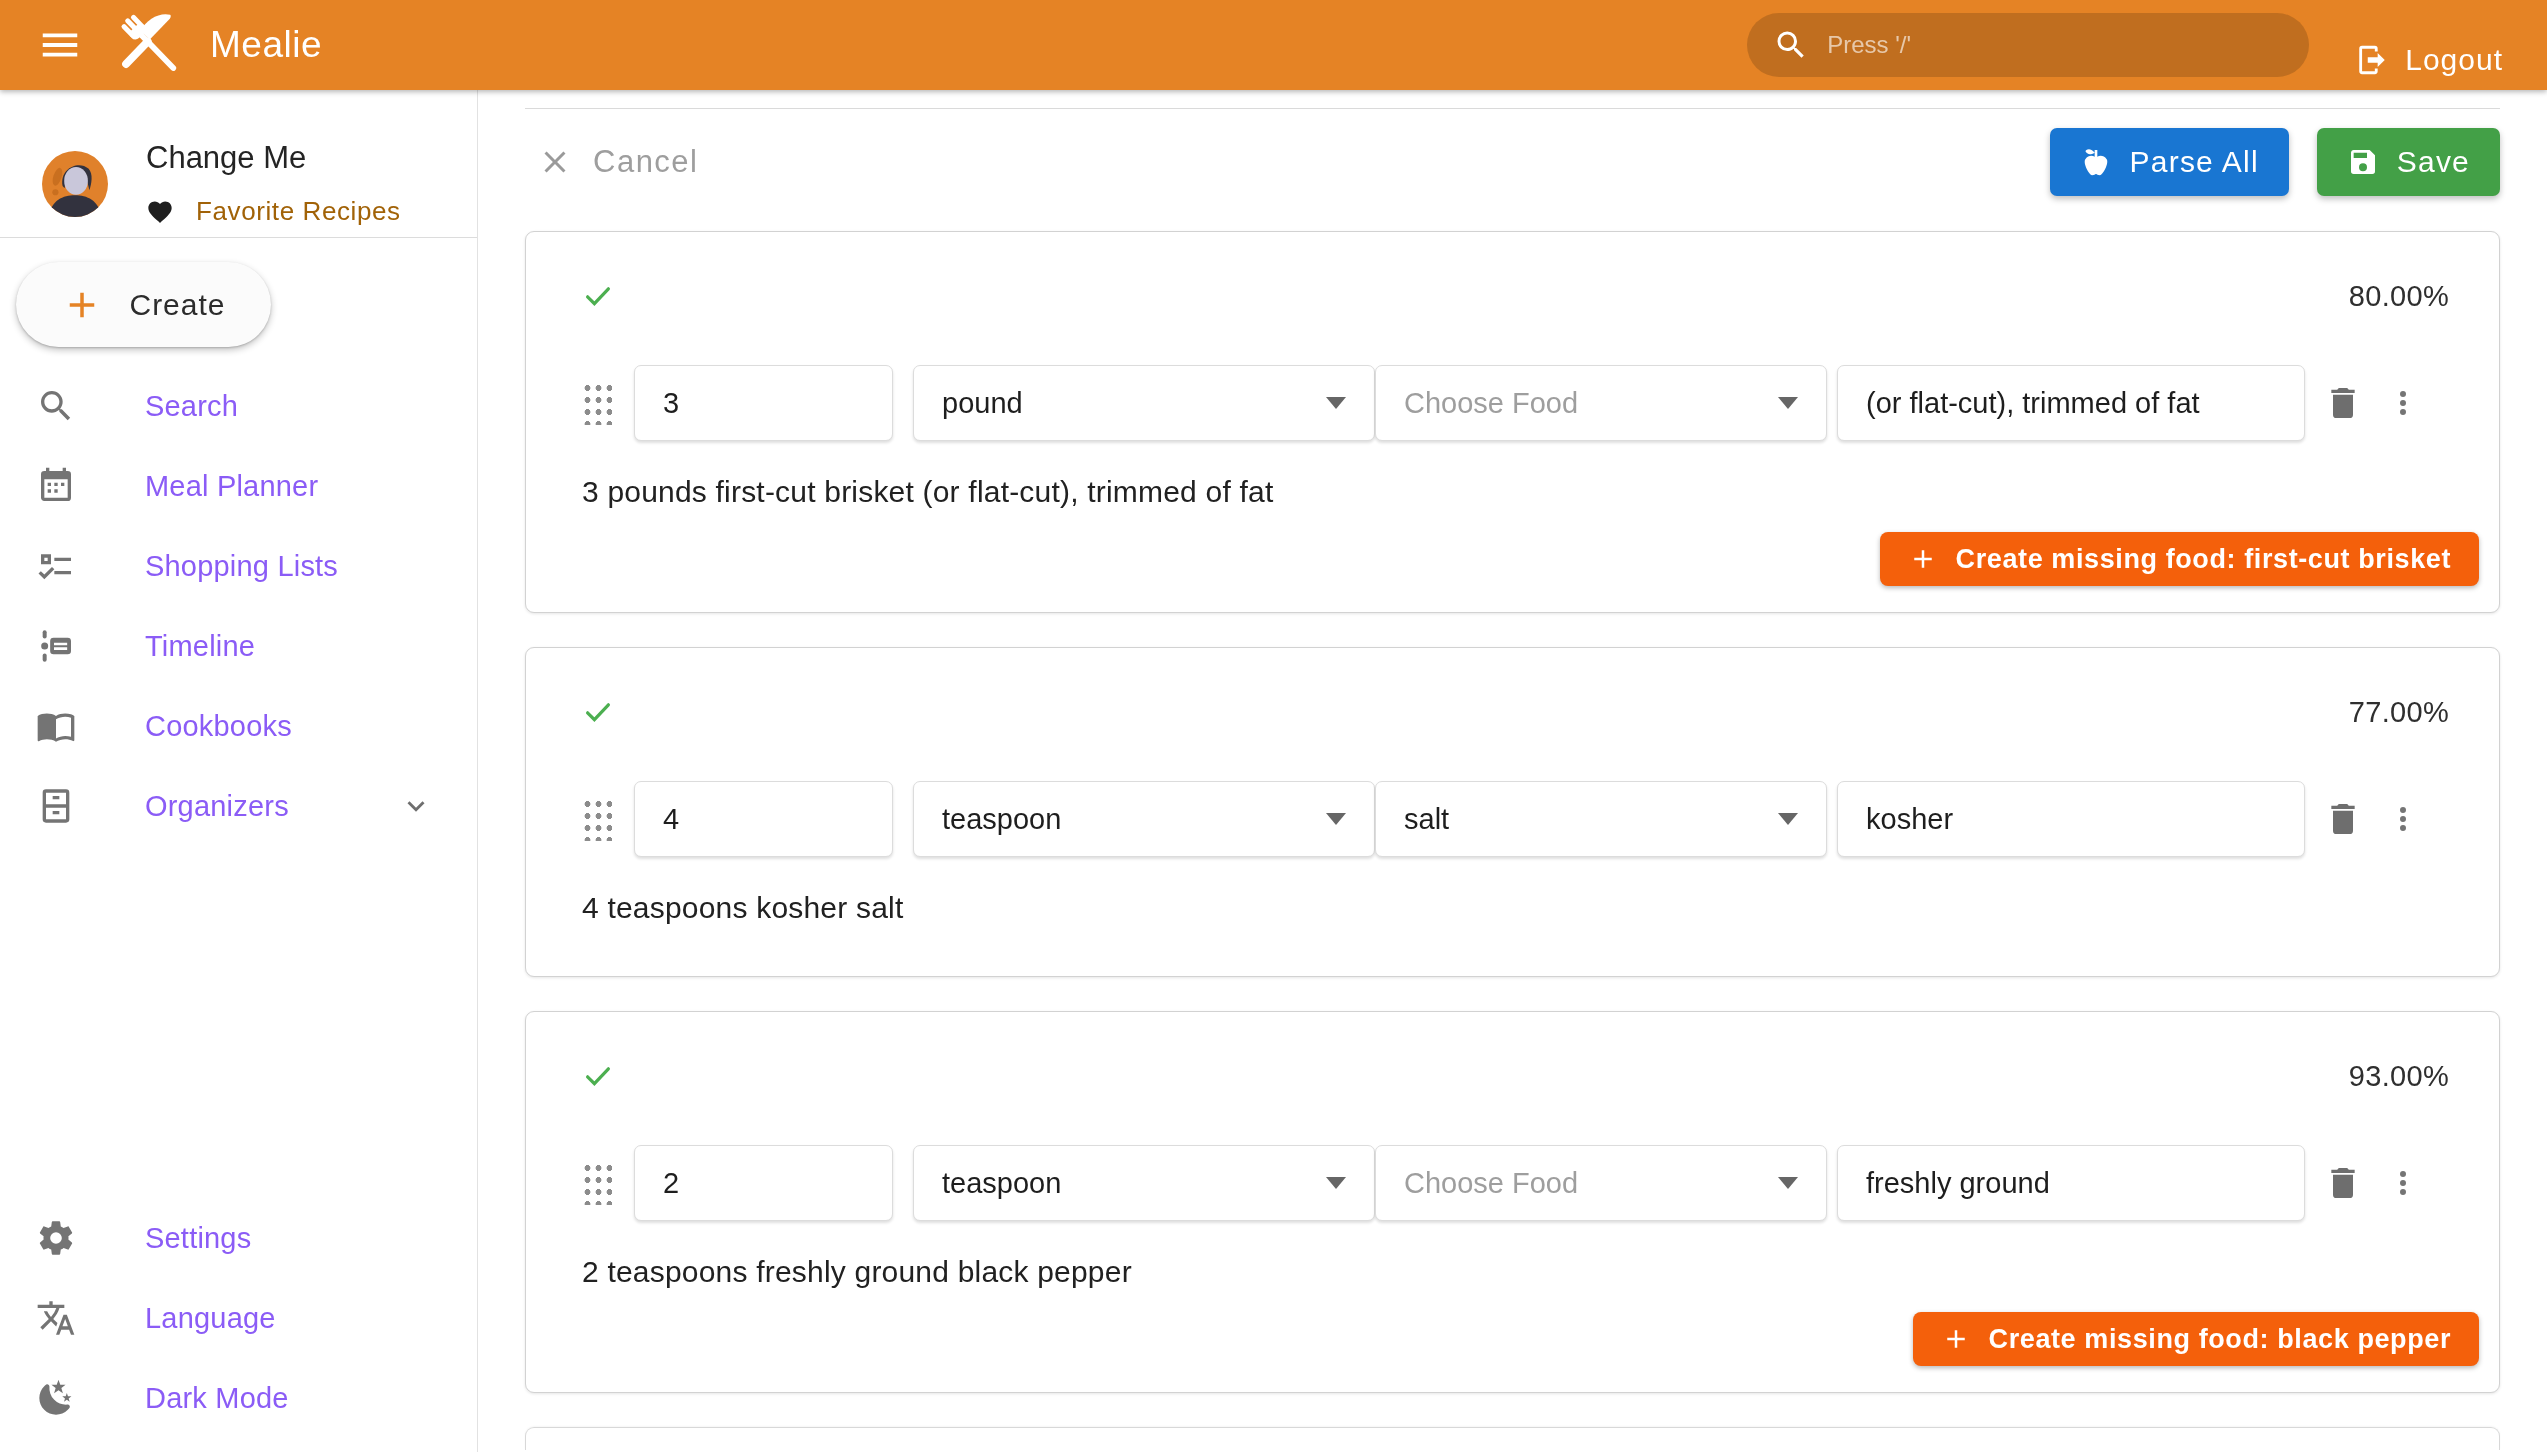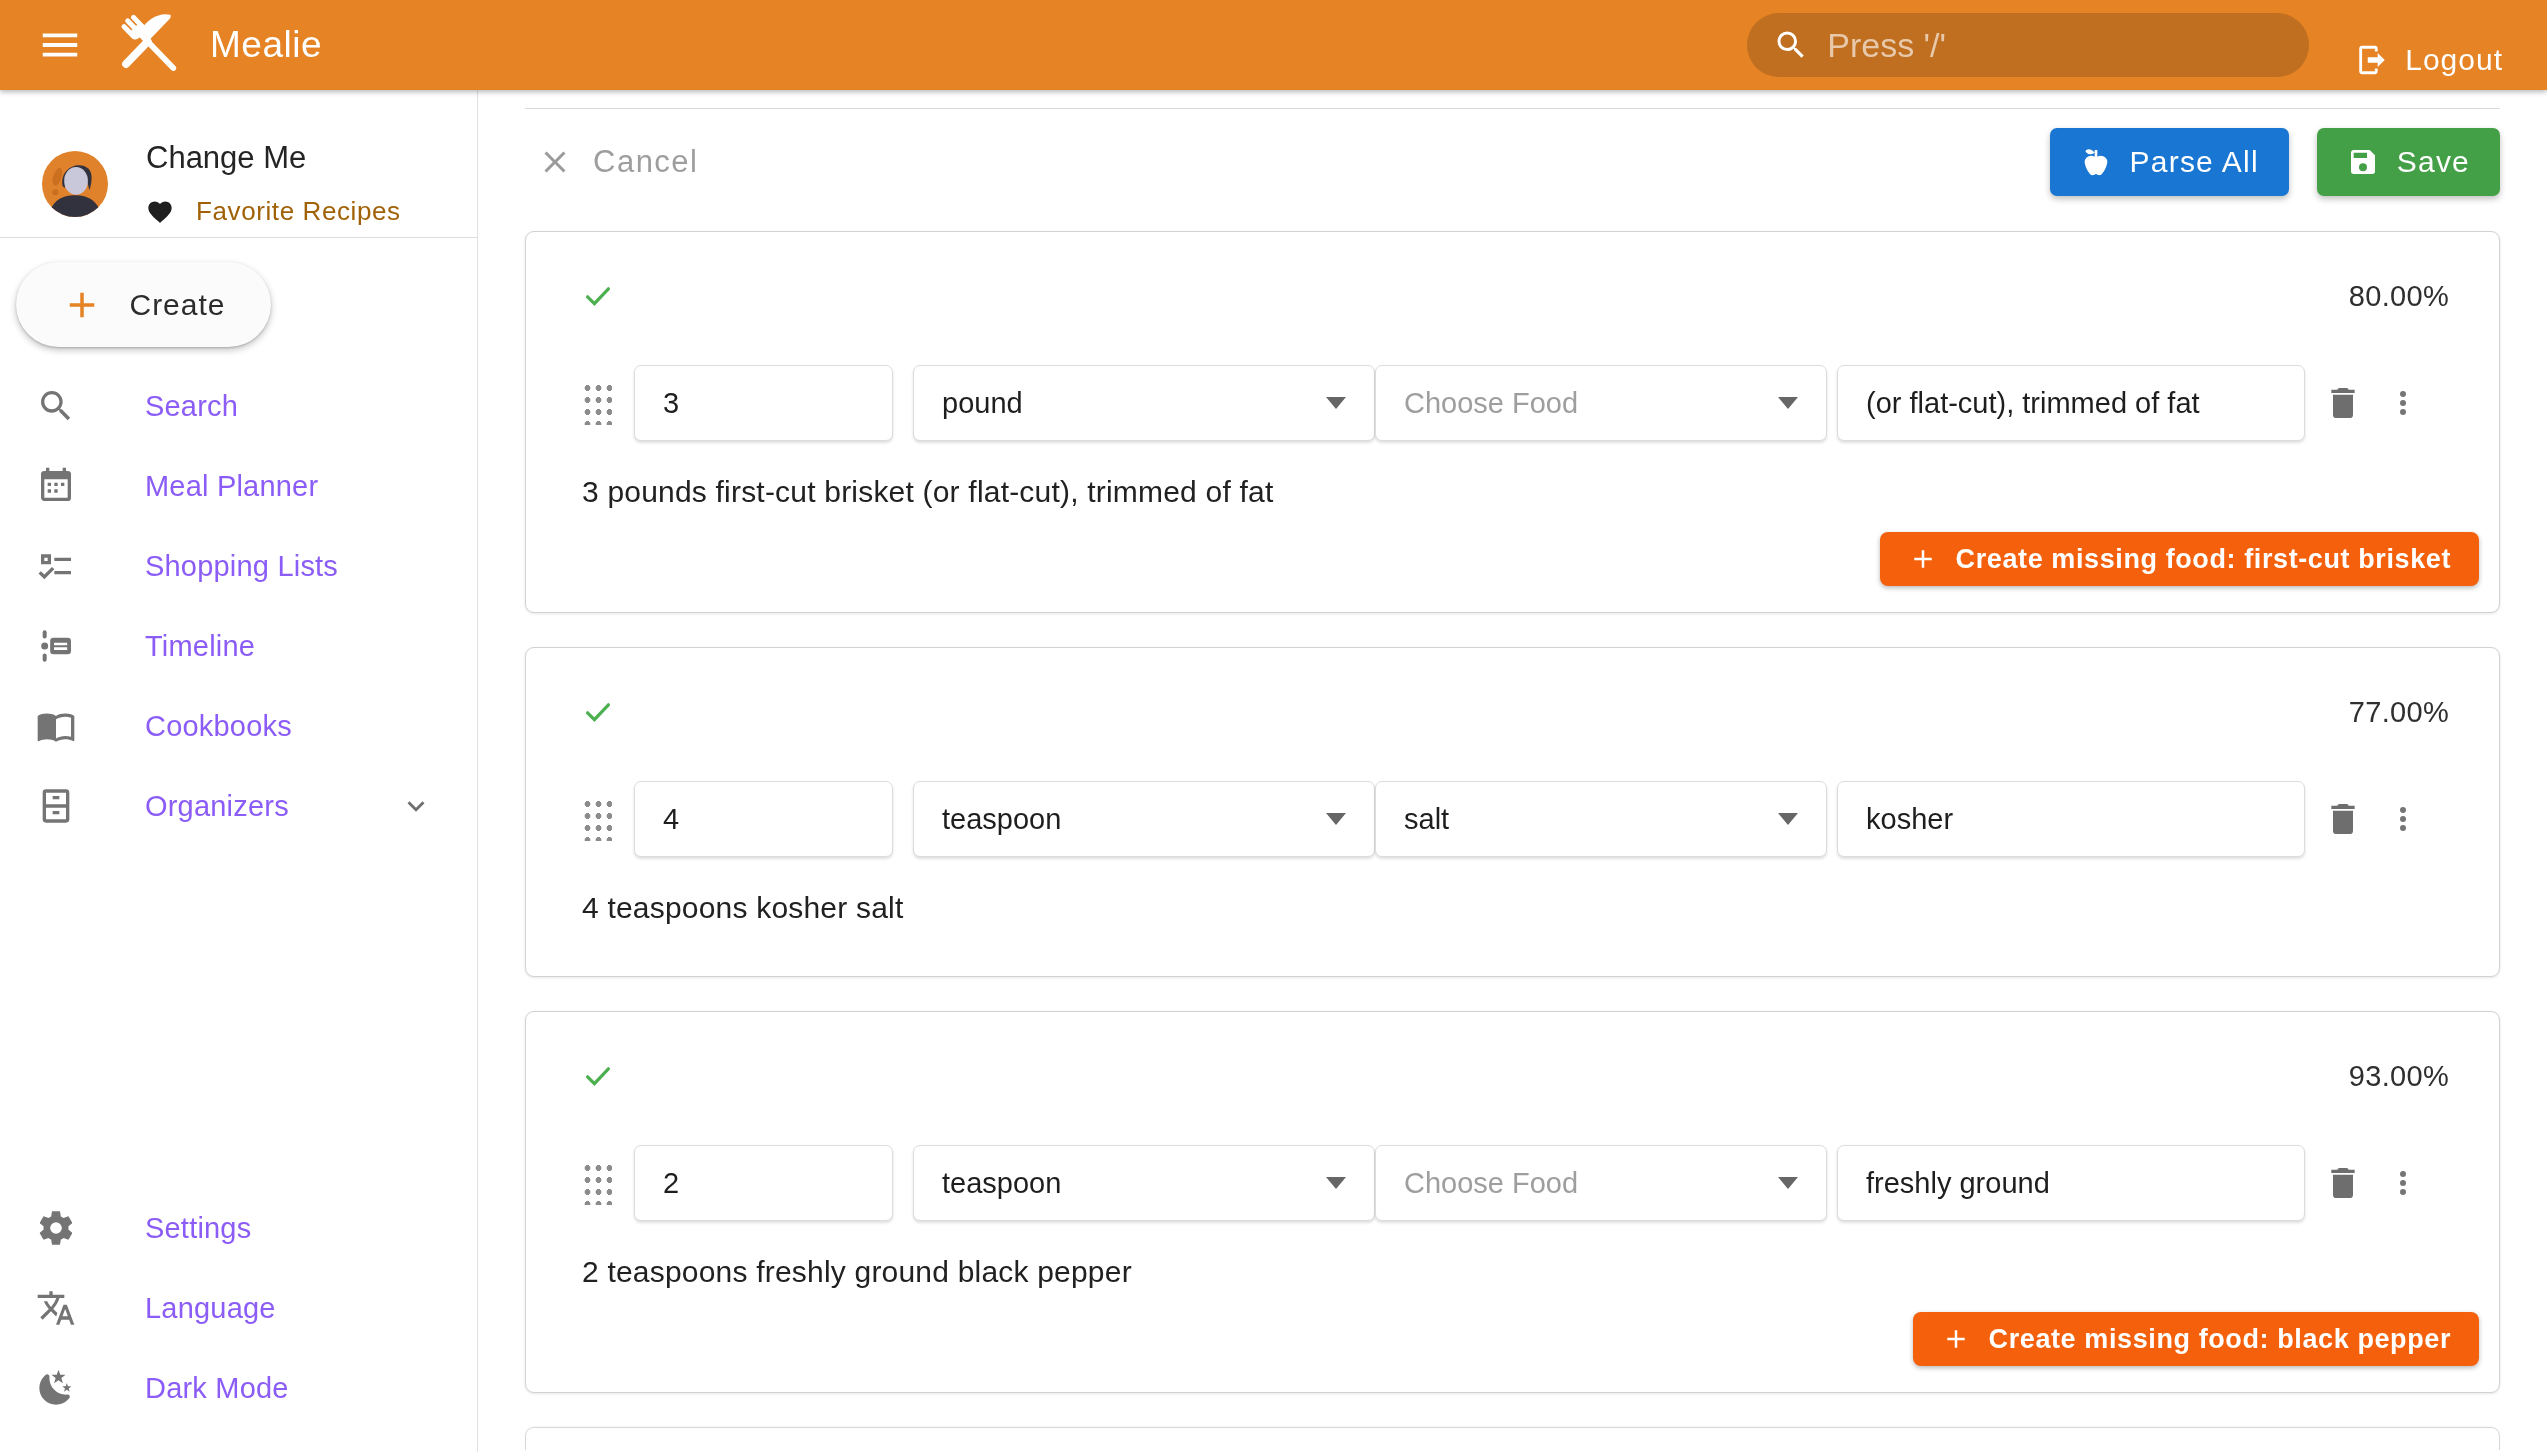--- a/index.html
+++ b/index.html
@@ -18,21 +18,21 @@
   .header{position:absolute;left:0;top:0;width:2547px;height:90px;background:var(--brand-orange);
     display:flex;align-items:center;box-shadow:0 2px 5px rgba(0,0,0,.28);z-index:10;color:#fff}
   .menu-btn{margin-left:30px;width:60px;height:60px;display:flex;align-items:center;justify-content:center}
   .menu-btn svg{width:46px;height:46px;fill:#fff}
   .logo{margin-left:24px;width:74px;height:74px;display:flex;align-items:center;justify-content:center}
   .app-title{margin-left:22px;font-size:37px;font-weight:500;letter-spacing:0.5px}
   .hspacer{flex:1}
   .search-pill{width:562px;height:64px;border-radius:32px;background:var(--search-pill);
     display:flex;align-items:center;padding:0 26px;margin-right:36px}
   .search-pill svg{width:36px;height:36px;fill:#fff;flex:none}
-  .search-pill input{flex:1;margin-left:18px;font-size:34px;color:#fef9c3}
+  .search-pill input{flex:1;margin-left:18px;font-size:24px;color:#fef9c3}
   .search-pill input::placeholder{color:rgba(255,255,255,.62)}
   .logout-btn{display:flex;align-items:flex-end;gap:16px;color:#fff;font-size:30px;font-weight:500;
     letter-spacing:1px;margin-right:34px;height:64px;padding:0 10px}
   .logout-btn svg{width:34px;height:34px;fill:#fff}
 
   
   .sidebar{position:absolute;left:0;top:90px;bottom:0;width:478px;background:#fff;
     border-right:1px solid #E2E2E2;display:flex;flex-direction:column}
   .user-section{display:flex;align-items:center;padding:40px 24px 0 42px;height:147px}
   .avatar{width:66px;height:66px;flex:none}
@@ -48,21 +48,21 @@
   .create-btn svg{width:42px;height:42px;fill:var(--brand-orange)}
   .create-label{font-size:30px;font-weight:500;letter-spacing:1px;color:#2C2C2C}
   .nav-list{list-style:none;margin-top:19px}
   .nav-row{height:80px;display:flex;align-items:center;padding-left:36px;position:relative}
   .nav-row .nav-icon{width:40px;height:40px;flex:none;display:flex}
   .nav-row .nav-icon svg{width:40px;height:40px;fill:var(--icon-gray)}
   .nav-label{margin-left:69px;font-size:29px;color:#8b5cf6;letter-spacing:0.2px}
   .nav-chev{position:absolute;right:44px;width:34px;height:34px;fill:#6F6F6F;display:none}
   .expandable .nav-chev{display:block}
   .side-spacer{flex:1}
-  .footer-list{list-style:none;padding-bottom:24px}
+  .footer-list{list-style:none;padding-bottom:14px}
 
   
   .main{position:absolute;left:478px;top:90px;right:0;bottom:0;background:#fff;padding:0 47px;overflow:hidden}
   .top-divider{height:1px;background:#DADADA;border:none;margin-top:18px}
   .toolbar{margin-top:19px;height:68px;display:flex;align-items:center}
   .cancel-btn{display:flex;align-items:center;gap:20px;color:var(--muted);font-size:31px;
     font-weight:500;letter-spacing:1.5px;padding:0 12px;height:68px}
   .cancel-btn svg{width:36px;height:36px;fill:#9A9A9A}
   .toolbar .hspacer{flex:1}
   .btn{display:flex;align-items:center;gap:18px;height:68px;border-radius:7px;color:#fff;

